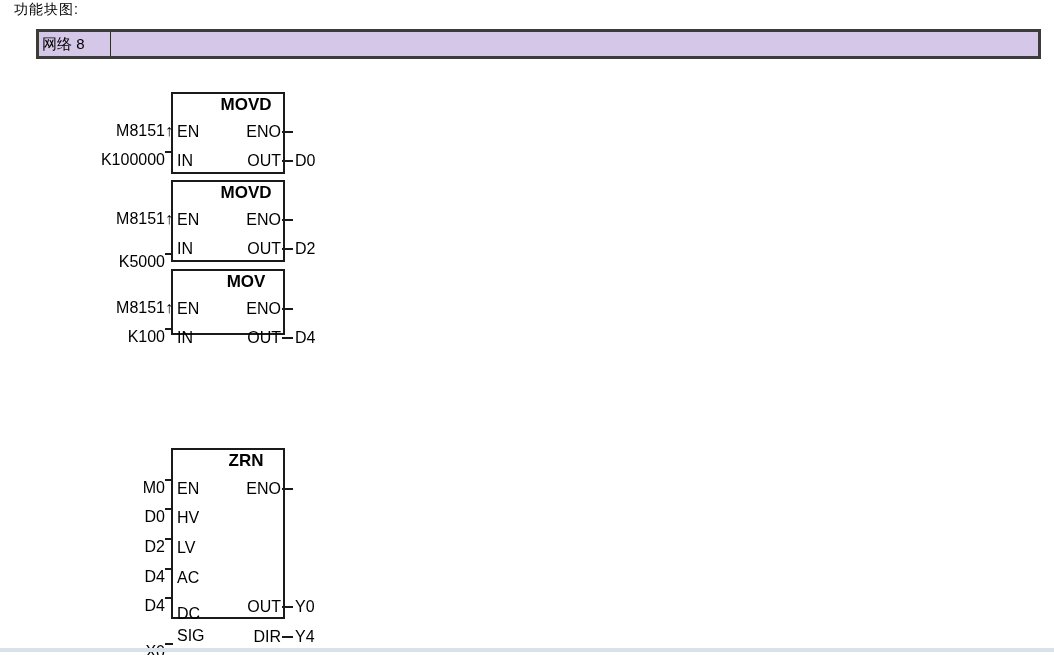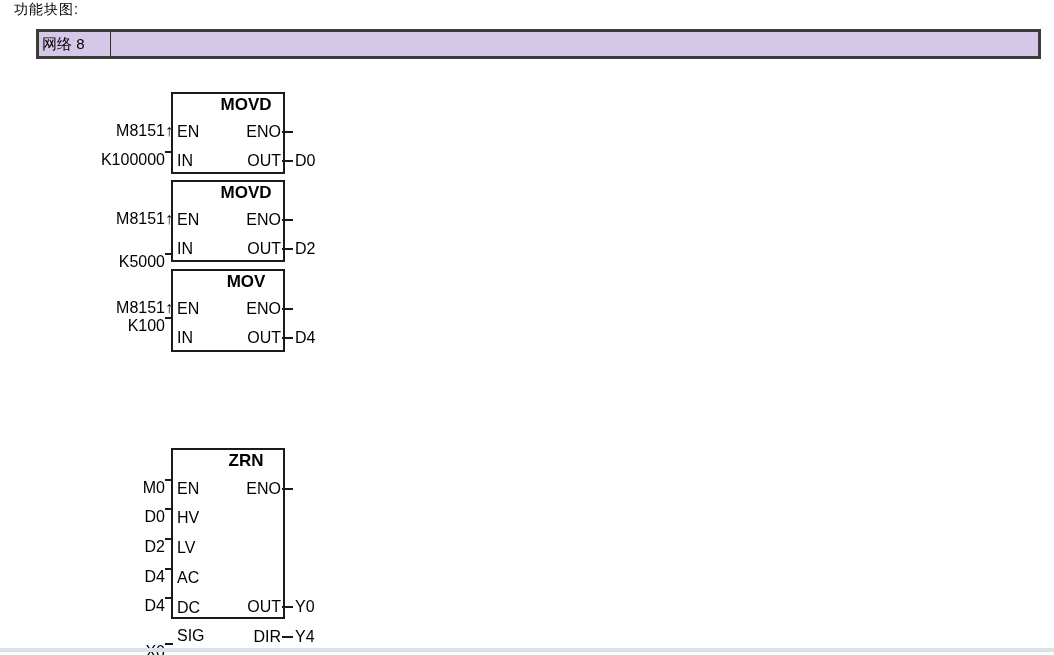--- a/index.html
+++ b/index.html
@@ -157,28 +157,28 @@
     <span class="lpin" style="top:59px">IN</span>
     <span class="rpin" style="top:30px">ENO</span>
     <span class="rdash" style="top:39px"></span>
     <span class="rop" style="top:30px"></span>
     <span class="rpin" style="top:59px">OUT</span>
     <span class="rdash" style="top:68px"></span>
     <span class="rop" style="top:59px">D2</span>
   </div>
 
   <div class="fb" style="left:40px; top:269px; height:83px">
-    <div class="fb-box" style="height:83px">
+    <div class="fb-box" style="height:66px">
       <div class="fb-title">MOV</div>
     </div>
     <div class="lrow" style="top:30px">
       <span>M8151↑</span>
     </div>
     <span class="lpin" style="top:30px">EN</span>
-    <div class="lrow" style="top:48px">
+    <div class="lrow" style="top:59px">
       <span>K100</span>
       <span class="dash"></span>
     </div>
     <span class="lpin" style="top:59px">IN</span>
     <span class="rpin" style="top:30px">ENO</span>
     <span class="rdash" style="top:39px"></span>
     <span class="rop" style="top:30px"></span>
     <span class="rpin" style="top:59px">OUT</span>
     <span class="rdash" style="top:68px"></span>
     <span class="rop" style="top:59px">D4</span>
@@ -206,21 +206,21 @@
     <span class="lpin" style="top:90px">LV</span>
     <div class="lrow" style="top:120px">
       <span>D4</span>
       <span class="dash"></span>
     </div>
     <span class="lpin" style="top:120px">AC</span>
     <div class="lrow" style="top:149px">
       <span>D4</span>
       <span class="dash"></span>
     </div>
-    <span class="lpin" style="top:150px">DC</span>
+    <span class="lpin" style="top:156px">DC</span>
     <div class="lrow" style="top:195px">
       <span>X0</span>
       <span class="dash"></span>
     </div>
     <span class="lpin" style="top:178px">SIG</span>
     <span class="rpin" style="top:31px">ENO</span>
     <span class="rdash" style="top:40px"></span>
     <span class="rop" style="top:31px"></span>
     <span class="rpin" style="top:149px">OUT</span>
     <span class="rdash" style="top:158px"></span>

